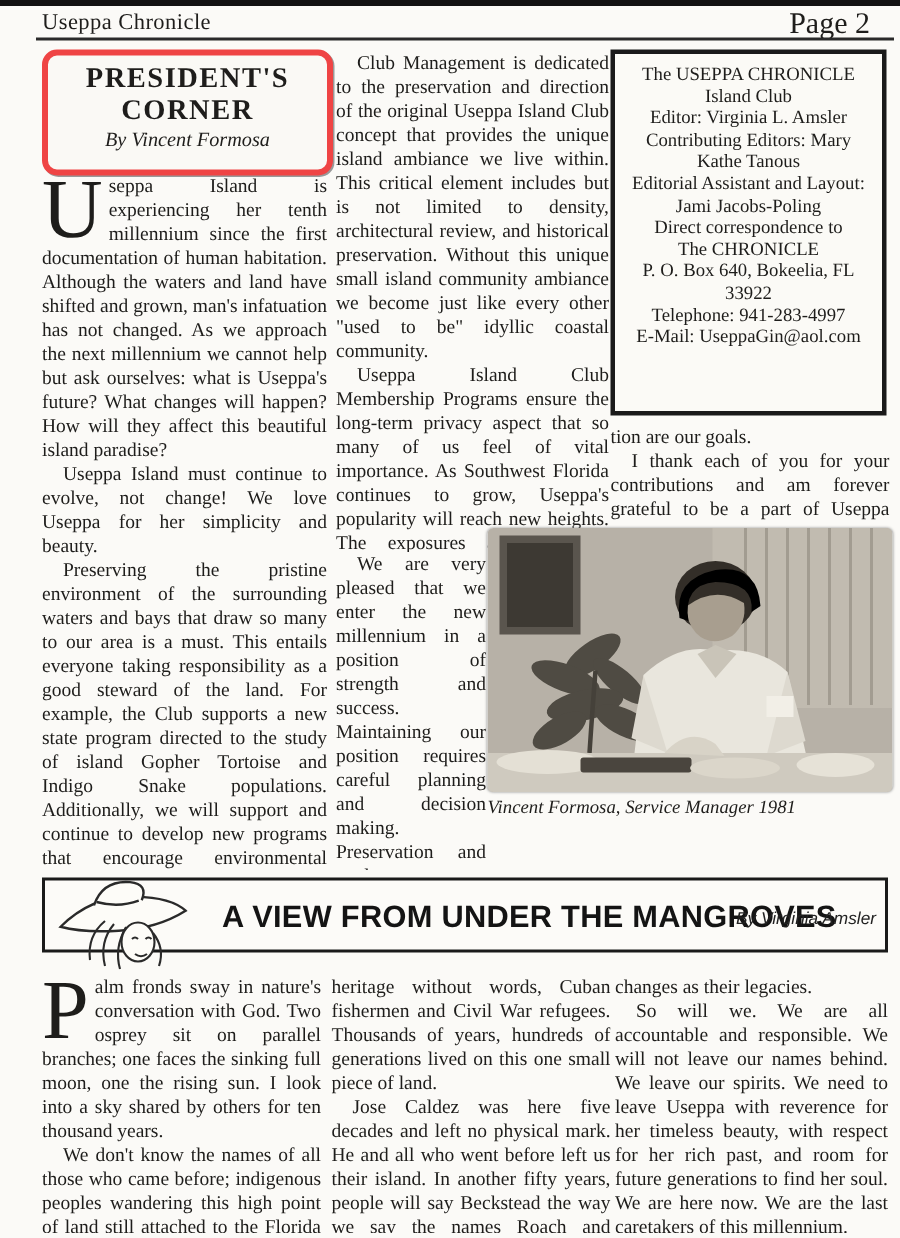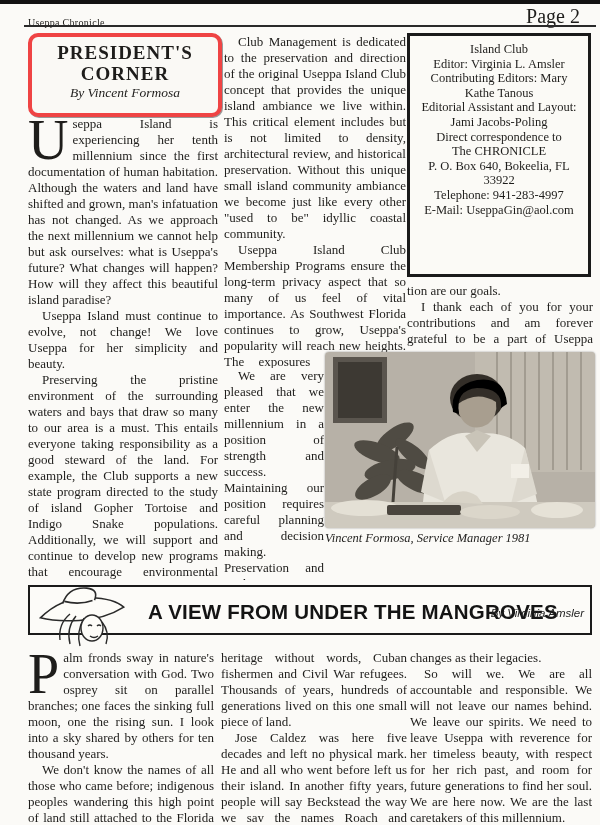--- a/index.html
+++ b/index.html
@@ -3,21 +3,21 @@
 <meta charset="utf-8">
 <style>
   html,body{margin:0;padding:0;}
   body{
     width:600px;height:825px;position:relative;overflow:hidden;
     background:#fbfaf7;color:#1e1d1b;
     font-family:"Liberation Serif",serif;
   }
   .abs{position:absolute;}
   .top-bar{left:0;top:0;width:600px;height:4px;background:#121212;}
-  .hdr-title{left:28px;top:17px;font-size:10px;letter-spacing:0.3px;}
+  .hdr-title{left:28px;top:7px;font-size:15px;letter-spacing:0.3px;}
   .hdr-page{right:20px;top:5px;font-size:20px;}
   .hdr-rule{left:24px;top:25px;width:572px;height:2px;background:#2a2a2a;}
 
   .pc-box{
     left:28px;top:33px;width:186px;height:76px;
     border:4px solid #ef4444;border-radius:10px;background:#faf9f5;
     text-align:center;box-shadow:1px 1px 0 #999;
   }
   .pc-title{
     margin-top:5px;font-size:19px;line-height:21px;font-weight:600;
@@ -101,20 +101,21 @@
 <div class="col col2a">
   <p>Club Management is dedicated to the preservation and direction of the original Useppa Island Club concept that provides the unique island ambiance we live within. This critical element includes but is not limited to density, architectural review, and historical preservation. Without this unique small island community ambiance we become just like every other "used to be" idyllic coastal community.</p>
   <p>Useppa Island Club Membership Programs ensure the long-term privacy aspect that so many of us feel of vital importance. As Southwest Florida continues to grow, Useppa's popularity will reach new heights. The exposures and pressures associated with this popularity can only be managed through the credibility of Membership Programs.</p>
 </div>
 <div class="col col2b">
   <p>We are very pleased that we enter the new millennium in a position of strength and success. Maintaining our position requires careful planning and decision making. Preservation and evolu-</p>
 </div>
 
 <div class="abs masthead">
   <div>
+      <div>The USEPPA CHRONICLE</div>
       <div>Island Club</div>
       <div>Editor: Virginia L. Amsler</div>
       <div>Contributing Editors: Mary</div>
       <div>Kathe Tanous</div>
       <div>Editorial Assistant and Layout:</div>
       <div>Jami Jacobs-Poling</div>
       <div>Direct correspondence to</div>
       <div>The CHRONICLE</div>
       <div>P. O. Box 640, Bokeelia, FL</div>
       <div>33922</div>

